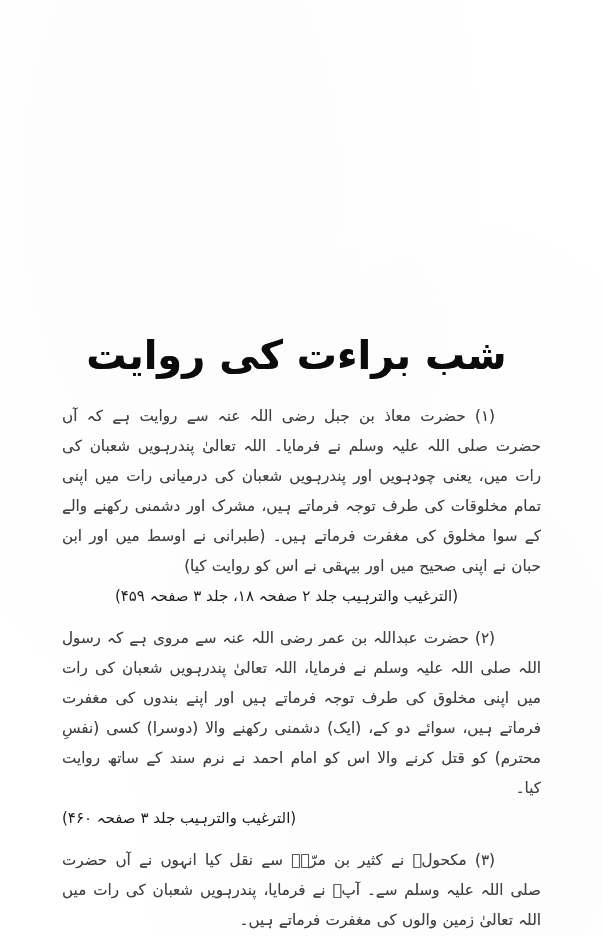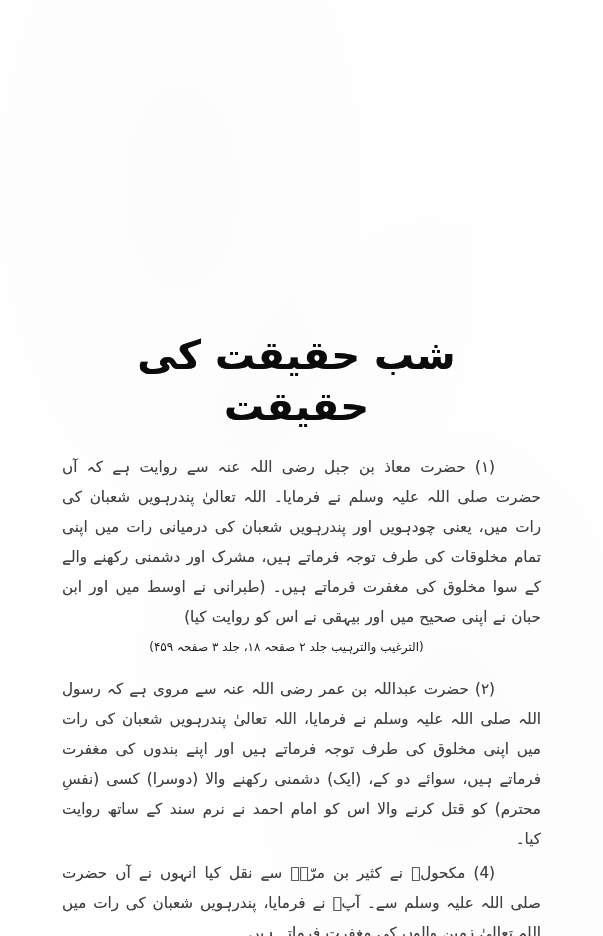--- a/index.html
+++ b/index.html
@@ -61,45 +61,46 @@
     word-spacing: 0.5px;
     text-shadow: 0 0 0.35px rgba(0,0,0,0.35);
   }
   .para.indent {
     text-indent: 46px;
   }
 
   
   .citation {
     direction: rtl;
-    font-size: 12px;
+    font-size: 15px;
     line-height: 22px;
     color: #1a1c1e;
     margin: 2px 0 16px 0;
     white-space: nowrap;
   }
   .citation.pos-center {
     text-align: center;
     padding-right: 30px;
   }
   .citation.pos-left {
     text-align: left;
   }
 </style>
 </head>
 <body>
 
 <div class="page"></div>
 
 <div class="content">
 
-  <h1 class="doc-title">شب حقیقت کی حقیقت</h1>
+  <h1 class="doc-title">شب براءت کی روایت</h1>
 
   <p class="para indent">(۱) حضرت معاذ بن جبل رضی اللہ عنہ سے روایت ہے کہ آں حضرت صلی اللہ علیہ وسلم نے فرمایا۔ اللہ تعالیٰ پندرہویں شعبان کی رات میں، یعنی چودہویں اور پندرہویں شعبان کی درمیانی رات میں اپنی تمام مخلوقات کی طرف توجہ فرماتے ہیں، مشرک اور دشمنی رکھنے والے کے سوا مخلوق کی مغفرت فرماتے ہیں۔ (طبرانی نے اوسط میں اور ابن حبان نے اپنی صحیح میں اور بیہقی نے اس کو روایت کیا)</p>
 
   <div class="citation pos-center">(الترغیب والترہیب جلد ۲ صفحہ ۱۸، جلد ۳ صفحہ ۴۵۹)</div>
 
   <p class="para indent">(۲) حضرت عبداللہ بن عمر رضی اللہ عنہ سے مروی ہے کہ رسول اللہ صلی اللہ علیہ وسلم نے فرمایا، اللہ تعالیٰ پندرہویں شعبان کی رات میں اپنی مخلوق کی طرف توجہ فرماتے ہیں اور اپنے بندوں کی مغفرت فرماتے ہیں، سوائے دو کے، (ایک) دشمنی رکھنے والا (دوسرا) کسی (نفسِ محترم) کو قتل کرنے والا اس کو امام احمد نے نرم سند کے ساتھ روایت کیا۔</p>
 
+  <div class="citation pos-left">(الترغیب والترہیب جلد ۳ صفحہ ۴۶۰)</div>
 
-  <p class="para indent">(4) مکحولؒ نے کثیر بن مرّہؒ سے نقل کیا انہوں نے آں حضرت صلی اللہ علیہ وسلم سے۔ آپؐ نے فرمایا، پندرہویں شعبان کی رات میں اللہ تعالیٰ زمین والوں کی مغفرت فرماتے ہیں۔</p>
+  <p class="para indent">(۳) مکحولؒ نے کثیر بن مرّہؒ سے نقل کیا انہوں نے آں حضرت صلی اللہ علیہ وسلم سے۔ آپؐ نے فرمایا، پندرہویں شعبان کی رات میں اللہ تعالیٰ زمین والوں کی مغفرت فرماتے ہیں۔</p>
 
 </div>
 
 </body></html>

